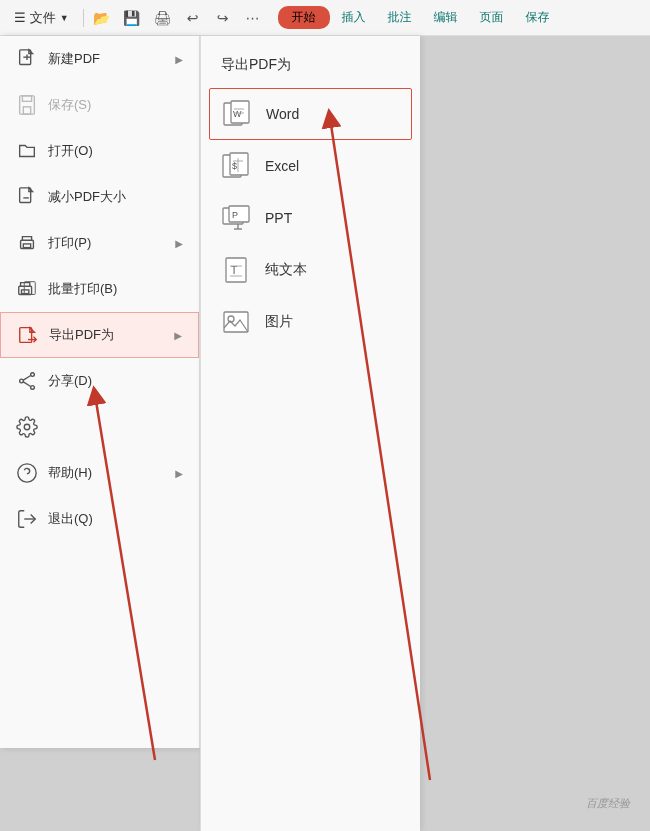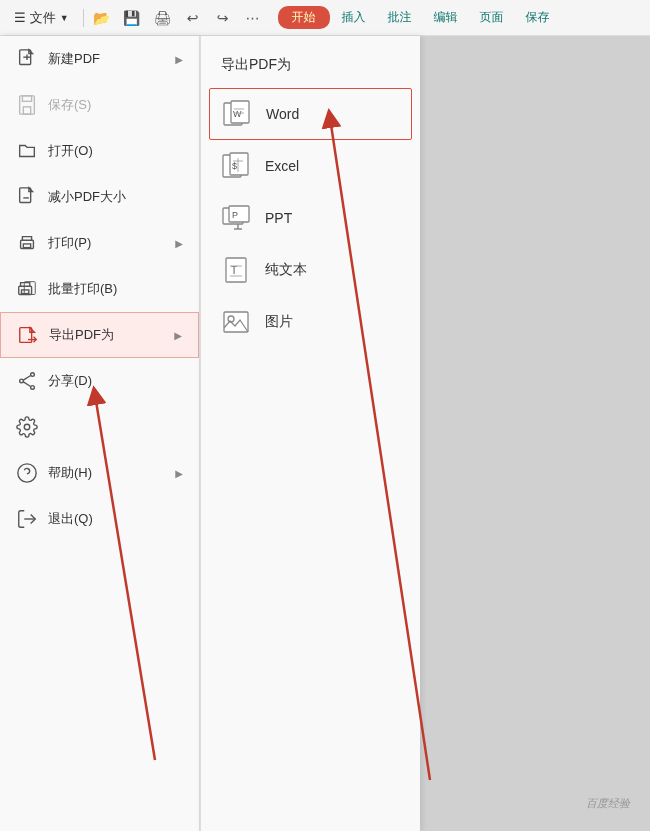--- a/index.html
+++ b/index.html
@@ -61,42 +61,42 @@
     }
     .toolbar-tab {
       padding: 3px 10px;
       font-size: 12px;
       color: #0f766e;
       cursor: pointer;
       border-radius: 3px;
     }
     .toolbar-tab.active {
       background: #d94f3d;
-      color: #fef9c3;
+      color: #000000;
       border-radius: 10px;
       padding: 3px 14px;
     }
 
     
     .content-area {
       position: absolute;
       top: 36px;
       left: 0;
       width: 650px;
       height: 795px;
       background: #d0d0d0;
     }
 
     
     .file-menu {
       position: absolute;
       top: 0;
       left: 0;
       width: 200px;
-      height: 795px;
+      height: 712px;
       background: #f9f9f9;
       border-right: 1px solid #ddd;
       box-shadow: 2px 0 6px rgba(0,0,0,0.15);
     }
 
     .menu-item {
       display: flex;
       align-items: center;
       padding: 0 16px;
       height: 46px;

